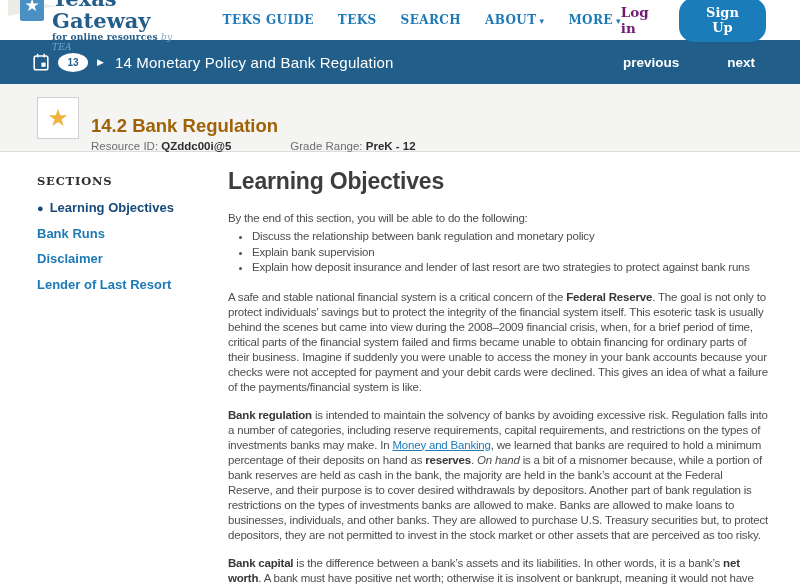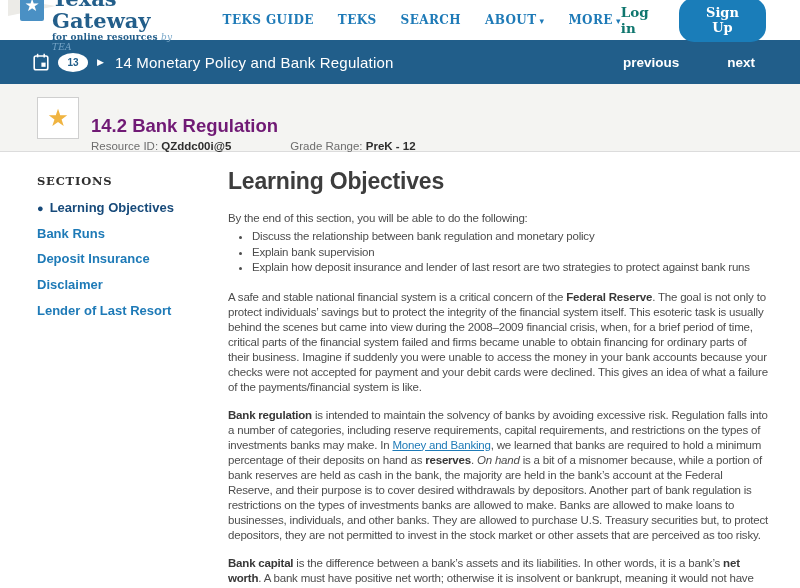--- a/index.html
+++ b/index.html
@@ -21,21 +21,21 @@
                 color:#235e8a; line-height:1.05; }
   .logo-sub { font-family:"DejaVu Serif", serif; font-size:9px; font-weight:700;
               color:#235e8a; letter-spacing:.2px; }
   .logo-sub .byline { font-style:italic; font-weight:400; color:#77a6c8; }
   .nav-links { display:flex; align-items:center; gap:24px; }
   .nav-links a { font-family:"DejaVu Serif", serif; font-weight:700; font-size:12px;
                  color:#1e7ab7; text-decoration:none; letter-spacing:.4px; white-space:nowrap; }
   .nav-links a .caret { font-size:9px; margin-left:3px; }
   .auth { margin-left:auto; display:flex; align-items:center; gap:26px; }
   .login { font-family:"DejaVu Serif", serif; font-weight:700; font-size:13.5px;
-           color:#0f766e; text-decoration:none; }
+           color:#701a75; text-decoration:none; }
   .signup { background:#1a7db9; color:#fff; border:none; border-radius:15px;
             font-family:"DejaVu Serif", serif; font-weight:700; font-size:13px;
             padding:7px 24px; cursor:pointer; }
 
   
   .crumb-bar { height:44px; background:#215e8a; display:flex; align-items:center;
                padding:0 45px 0 33px; color:#fff; }
   .notepad-icon { display:flex; margin-right:9px; }
   .chapter-badge { width:30px; height:19px; border-radius:50%; background:#fff;
                    color:#215e8a; font-size:10px; font-weight:700; display:flex;
@@ -45,21 +45,21 @@
   .crumb-title { font-size:15px; font-weight:400; letter-spacing:.2px; }
   .pager { margin-left:auto; display:flex; gap:48px; }
   .pager a { color:#fff; font-size:13.5px; font-weight:700; text-decoration:none; }
 
   
   .resource-band { height:68px; background:#f4f4f2; border-bottom:1px solid #dcdcdc;
                    display:flex; align-items:center; padding:0 30px 0 37px; }
   .star-card { width:42px; height:42px; background:#fff; border:1px solid #cfcfcf;
                display:flex; align-items:center; justify-content:center; margin-right:12px; }
   .star-card span { color:#f0b441; font-size:24px; line-height:1; }
-  .res-title { font-size:18.5px; font-weight:700; color:#701a75; margin-bottom:3px;margin-top:31px; }
+  .res-title { font-size:18.5px; font-weight:700; color:#a16207; margin-bottom:3px;margin-top:31px; }
   .res-meta { display:flex; gap:59px; font-size:11.5px; color:#6d6d6d; }
   .res-meta b { color:#2e2e2e; font-weight:700; }
 
   
   .content { display:flex; padding:14px 16px 0 37px; height:436px; overflow:hidden; }
   .sidebar { width:191px; flex-shrink:0; padding-top:8px; }
   .sidebar-heading { font-family:"DejaVu Serif", serif; font-weight:700; font-size:11.5px;
                      color:#2f2f2f; letter-spacing:.8px; margin-bottom:13px; }
   .sidebar a { display:block; font-size:13px; font-weight:700; color:#1e7ab7;
                text-decoration:none; margin-bottom:12px; line-height:1.05; }
@@ -133,21 +133,20 @@
       <div><span>Grade Range: </span><b>PreK - 12</b></div>
     </div>
   </div>
 </div>
 
 <div class="content">
   <aside class="sidebar">
     <div class="sidebar-heading">SECTIONS</div>
     <a href="#" class="active"><span class="bullet">●</span><span>Learning Objectives</span></a>
     <a href="#">Bank Runs</a>
-    <a href="#">Deposit Insurance</a>
     <a href="#">Disclaimer</a>
     <a href="#">Lender of Last Resort</a>
   </aside>
 
   <main class="main">
     <h1>Learning Objectives</h1>
     <p class="intro">By the end of this section, you will be able to do the following:</p>
     <ul class="objectives">
       <li>Discuss the relationship between bank regulation and monetary policy</li>
       <li>Explain bank supervision</li>

